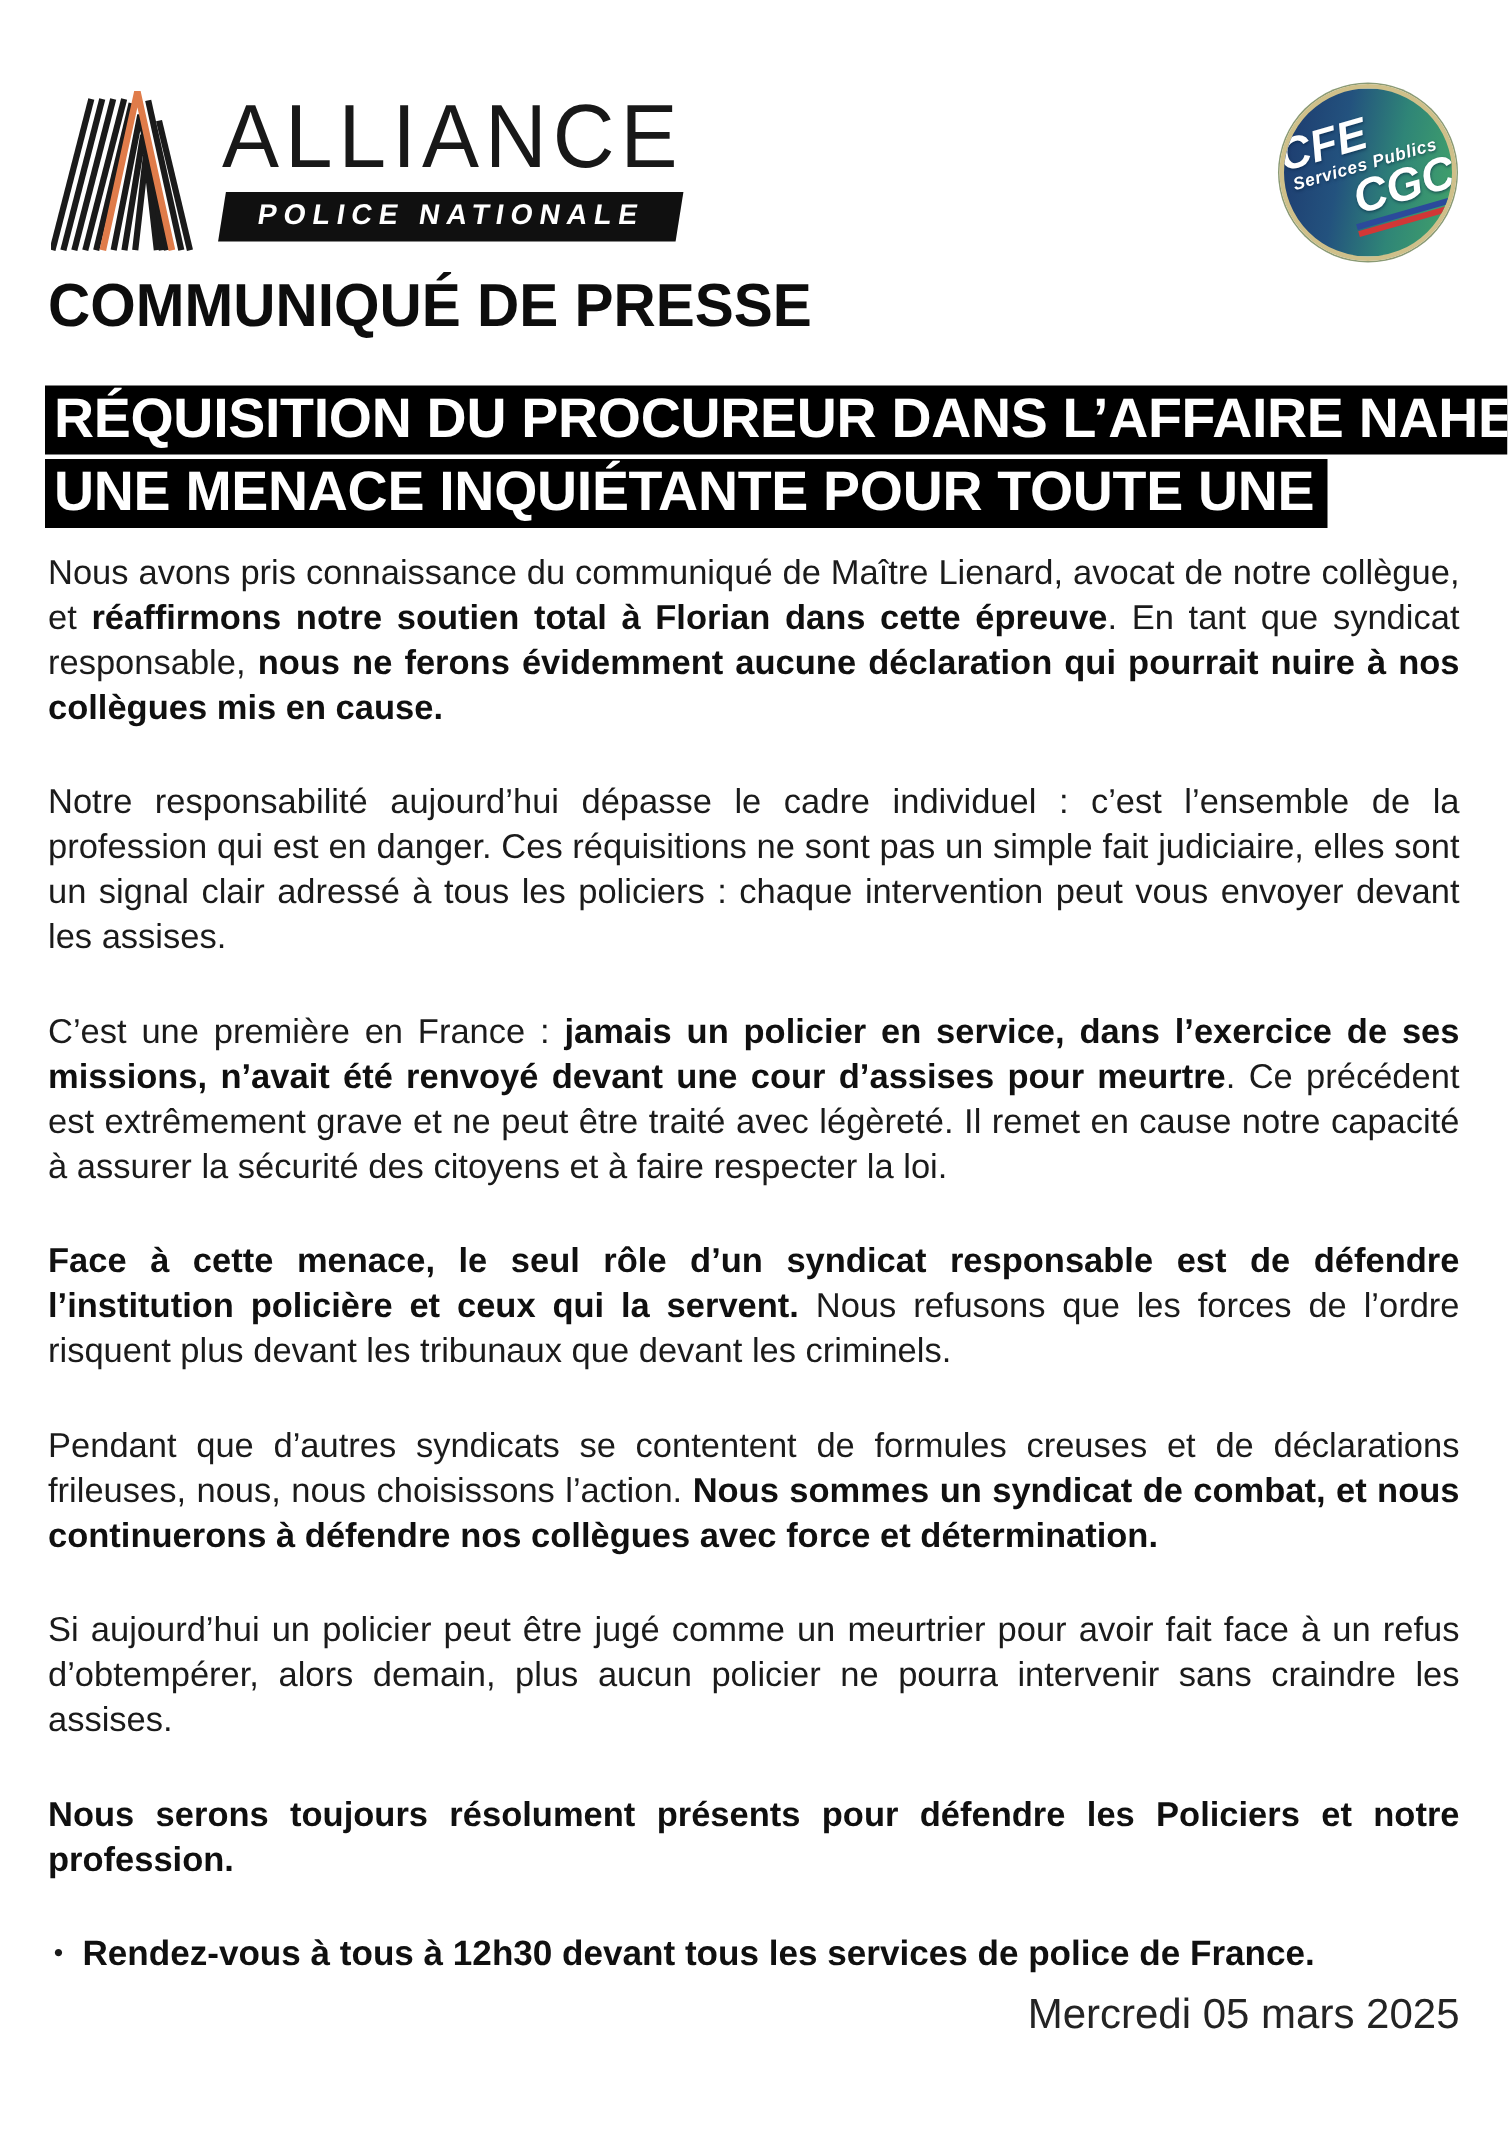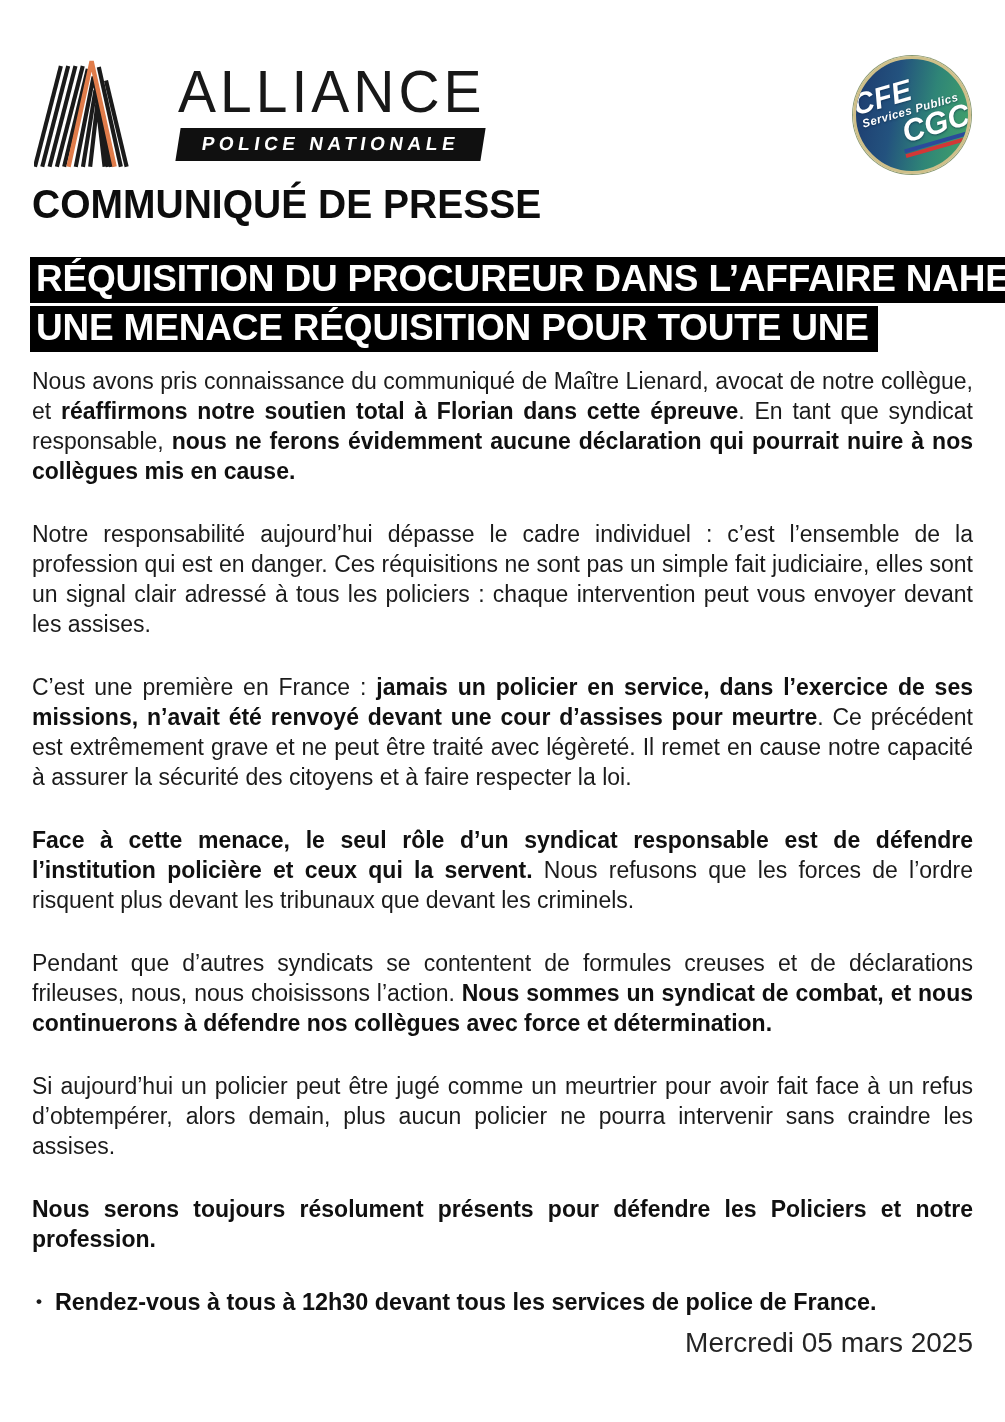--- a/index.html
+++ b/index.html
@@ -10,21 +10,21 @@
     background:#ffffff;
     font-family:"Liberation Sans","DejaVu Sans",sans-serif;
     color:#1b1b1b;
     overflow:hidden;
   }
   
   .header-row{
     display:flex;justify-content:space-between;align-items:flex-start;
     margin:54px 34px 0 34px;
   }
-  .logo-lockup{display:flex;align-items:flex-start;gap:30px;}
+  .logo-lockup{display:flex;align-items:flex-start;}
   .logo-mark{width:96px;height:120px;flex:0 0 auto;margin-right:18px;}
   .logo-text{display:flex;flex-direction:column;}
   .brand{
     font-size:57px;font-weight:400;letter-spacing:4px;
     color:#181818;line-height:1;margin-top:8px;
     transform:scaleY(1.05);transform-origin:top left;
   }
   .banner{
     margin-top:9px;
     background:#101010;color:#ffffff;
@@ -130,21 +130,21 @@
           <div class="stripe red"></div>
         </div>
       </div>
     </div>
   </div>
 
   <div class="doc-type">COMMUNIQUÉ DE PRESSE</div>
 
   <div class="headline">
     <div class="headline-line">RÉQUISITION DU PROCUREUR DANS L’AFFAIRE NAHEL :</div>
-    <div class="headline-line">UNE MENACE RÉQUISITION POUR TOUTE UNE</div>
+    <div class="headline-line">UNE MENACE INQUIÉTANTE POUR TOUTE UNE</div>
   </div>
 
   <div class="body-text">
       <p><span>Nous avons pris connaissance du communiqué de Maître Lienard, avocat de notre collègue, et </span><strong>réaffirmons notre soutien total à Florian dans cette épreuve</strong><span>. En tant que syndicat responsable, </span><strong>nous ne ferons évidemment aucune déclaration qui pourrait nuire à nos collègues mis en cause.</strong></p>
       <p><span>Notre responsabilité aujourd’hui dépasse le cadre individuel : c’est l’ensemble de la profession qui est en danger. Ces réquisitions ne sont pas un simple fait judiciaire, elles sont un signal clair adressé à tous les policiers : chaque intervention peut vous envoyer devant les assises.</span></p>
       <p><span>C’est une première en France : </span><strong>jamais un policier en service, dans l’exercice de ses missions, n’avait été renvoyé devant une cour d’assises pour meurtre</strong><span>. Ce précédent est extrêmement grave et ne peut être traité avec légèreté. Il remet en cause notre capacité à assurer la sécurité des citoyens et à faire respecter la loi.</span></p>
       <p><strong>Face à cette menace, le seul rôle d’un syndicat responsable est de défendre l’institution policière et ceux qui la servent.</strong><span> Nous refusons que les forces de l’ordre risquent plus devant les tribunaux que devant les criminels.</span></p>
       <p><span>Pendant que d’autres syndicats se contentent de formules creuses et de déclarations frileuses, nous, nous choisissons l’action. </span><strong>Nous sommes un syndicat de combat, et nous continuerons à défendre nos collègues avec force et détermination.</strong></p>
       <p><span>Si aujourd’hui un policier peut être jugé comme un meurtrier pour avoir fait face à un refus d’obtempérer, alors demain, plus aucun policier ne pourra intervenir sans craindre les assises.</span></p>
       <p><strong>Nous serons toujours résolument présents pour défendre les Policiers et notre profession.</strong></p>

